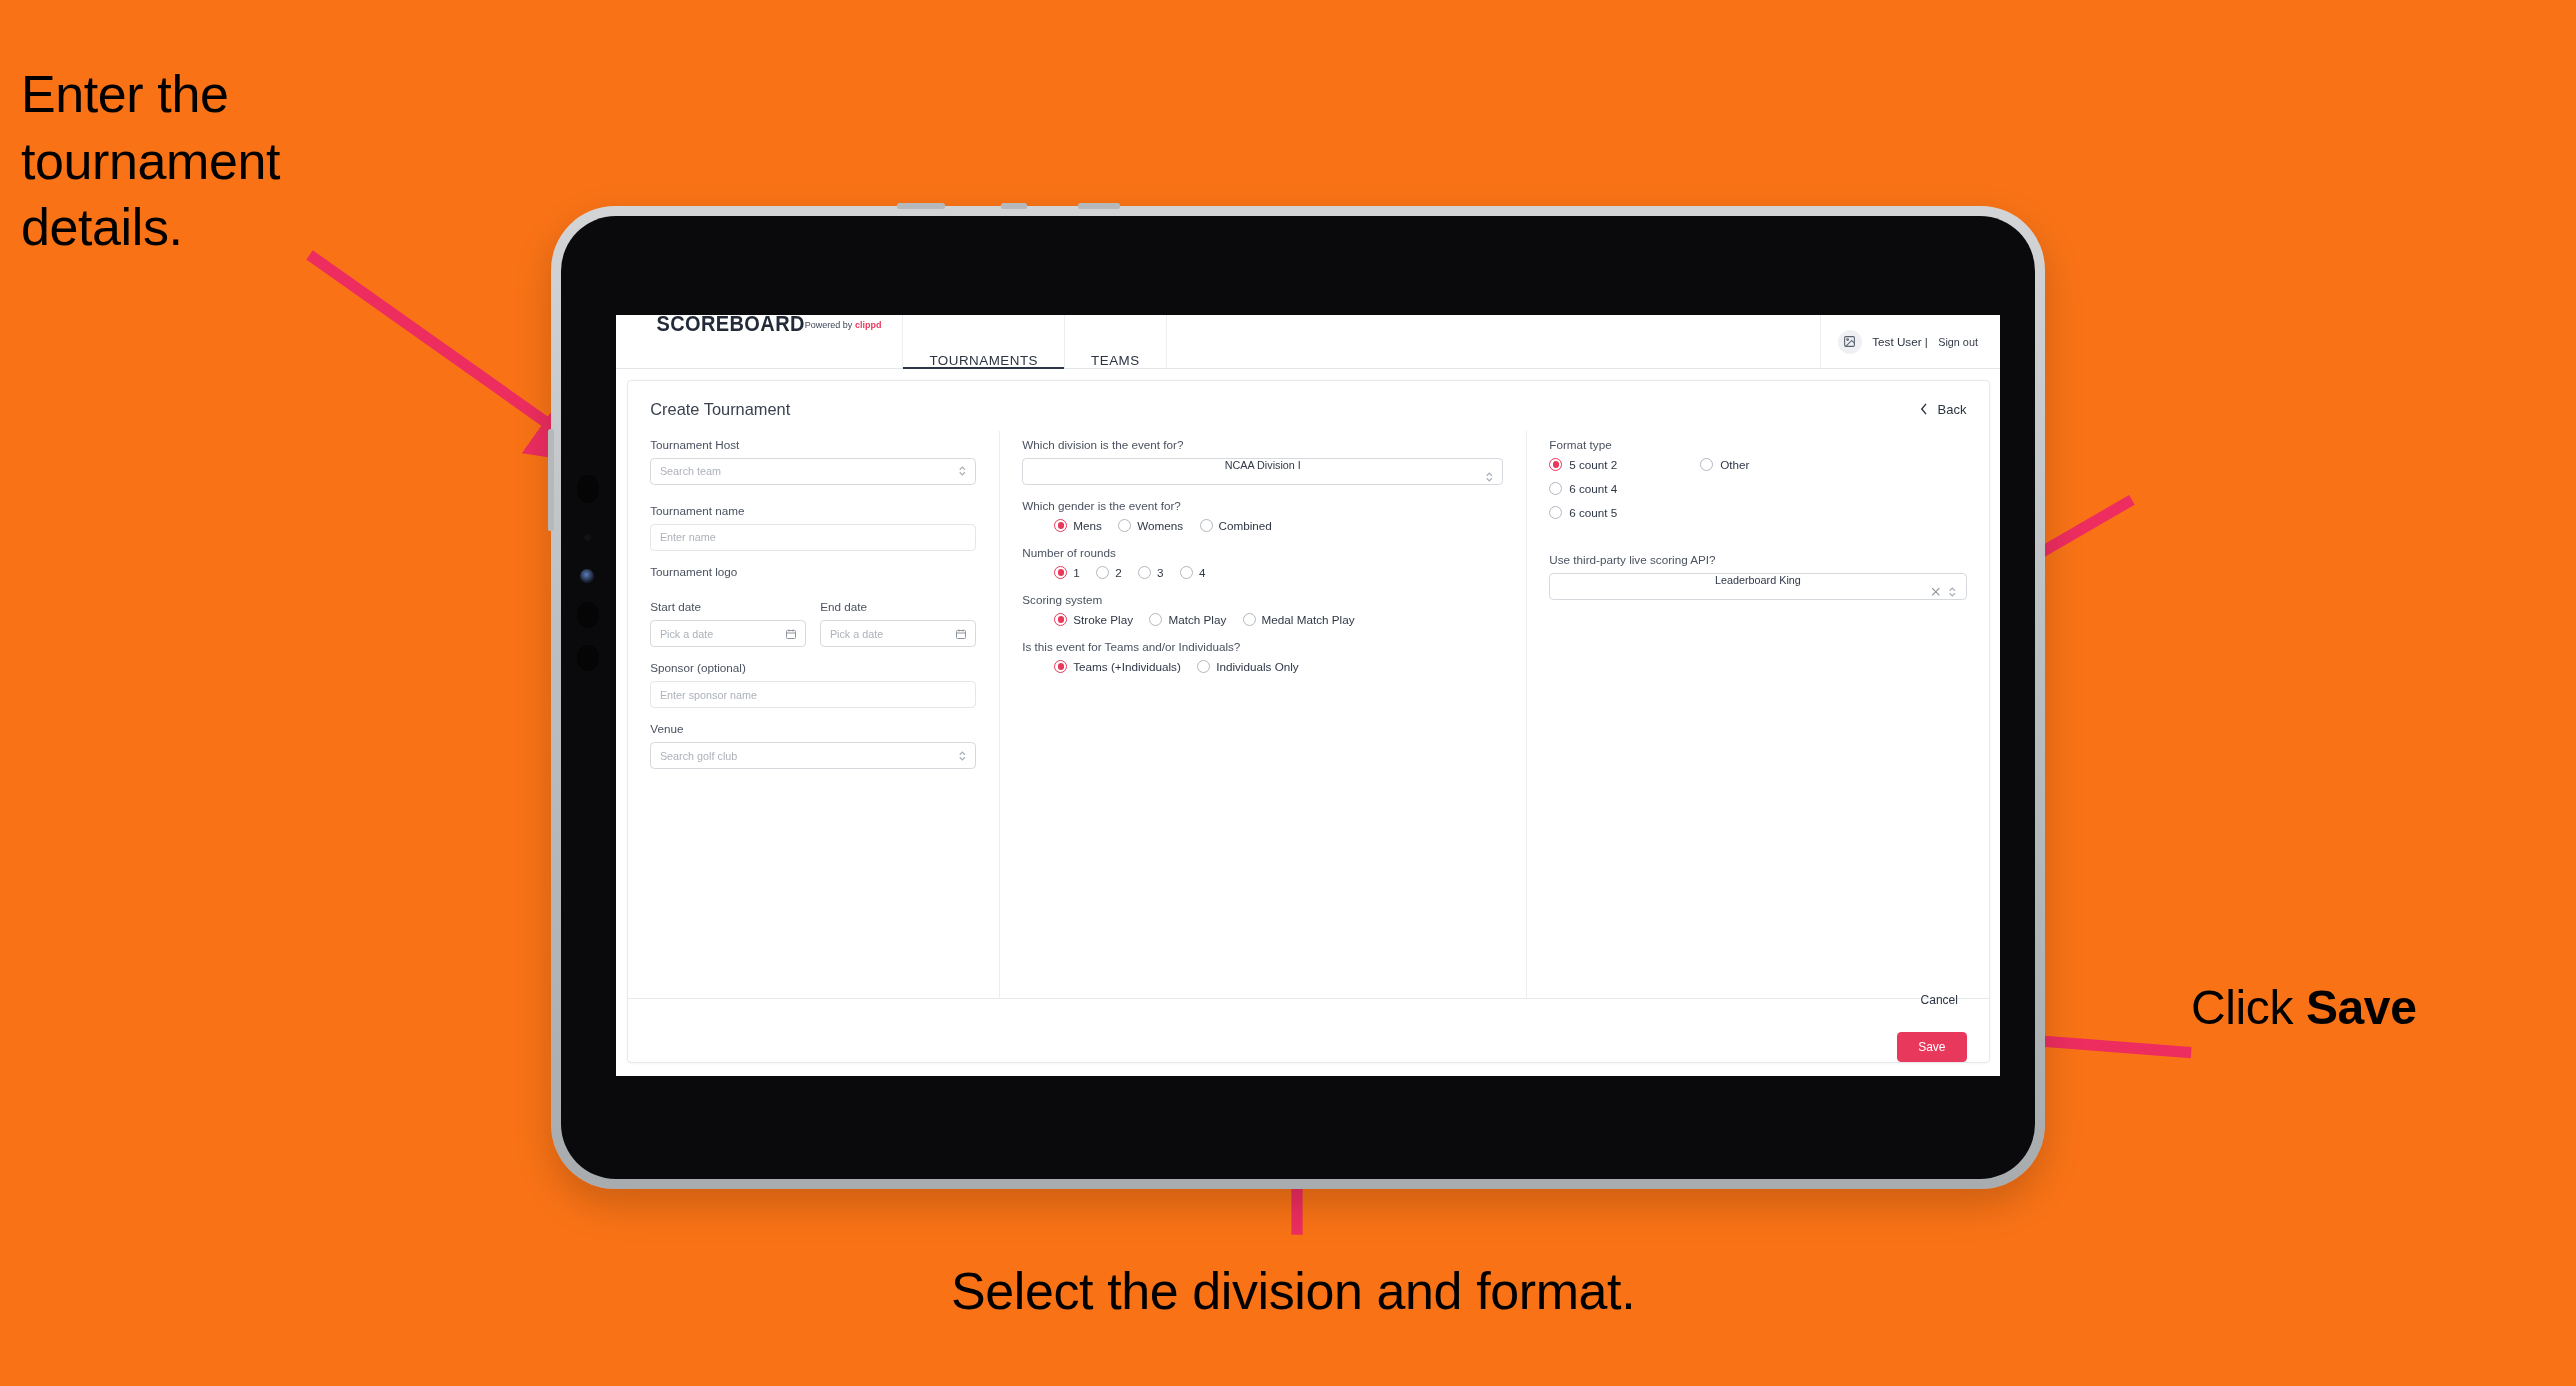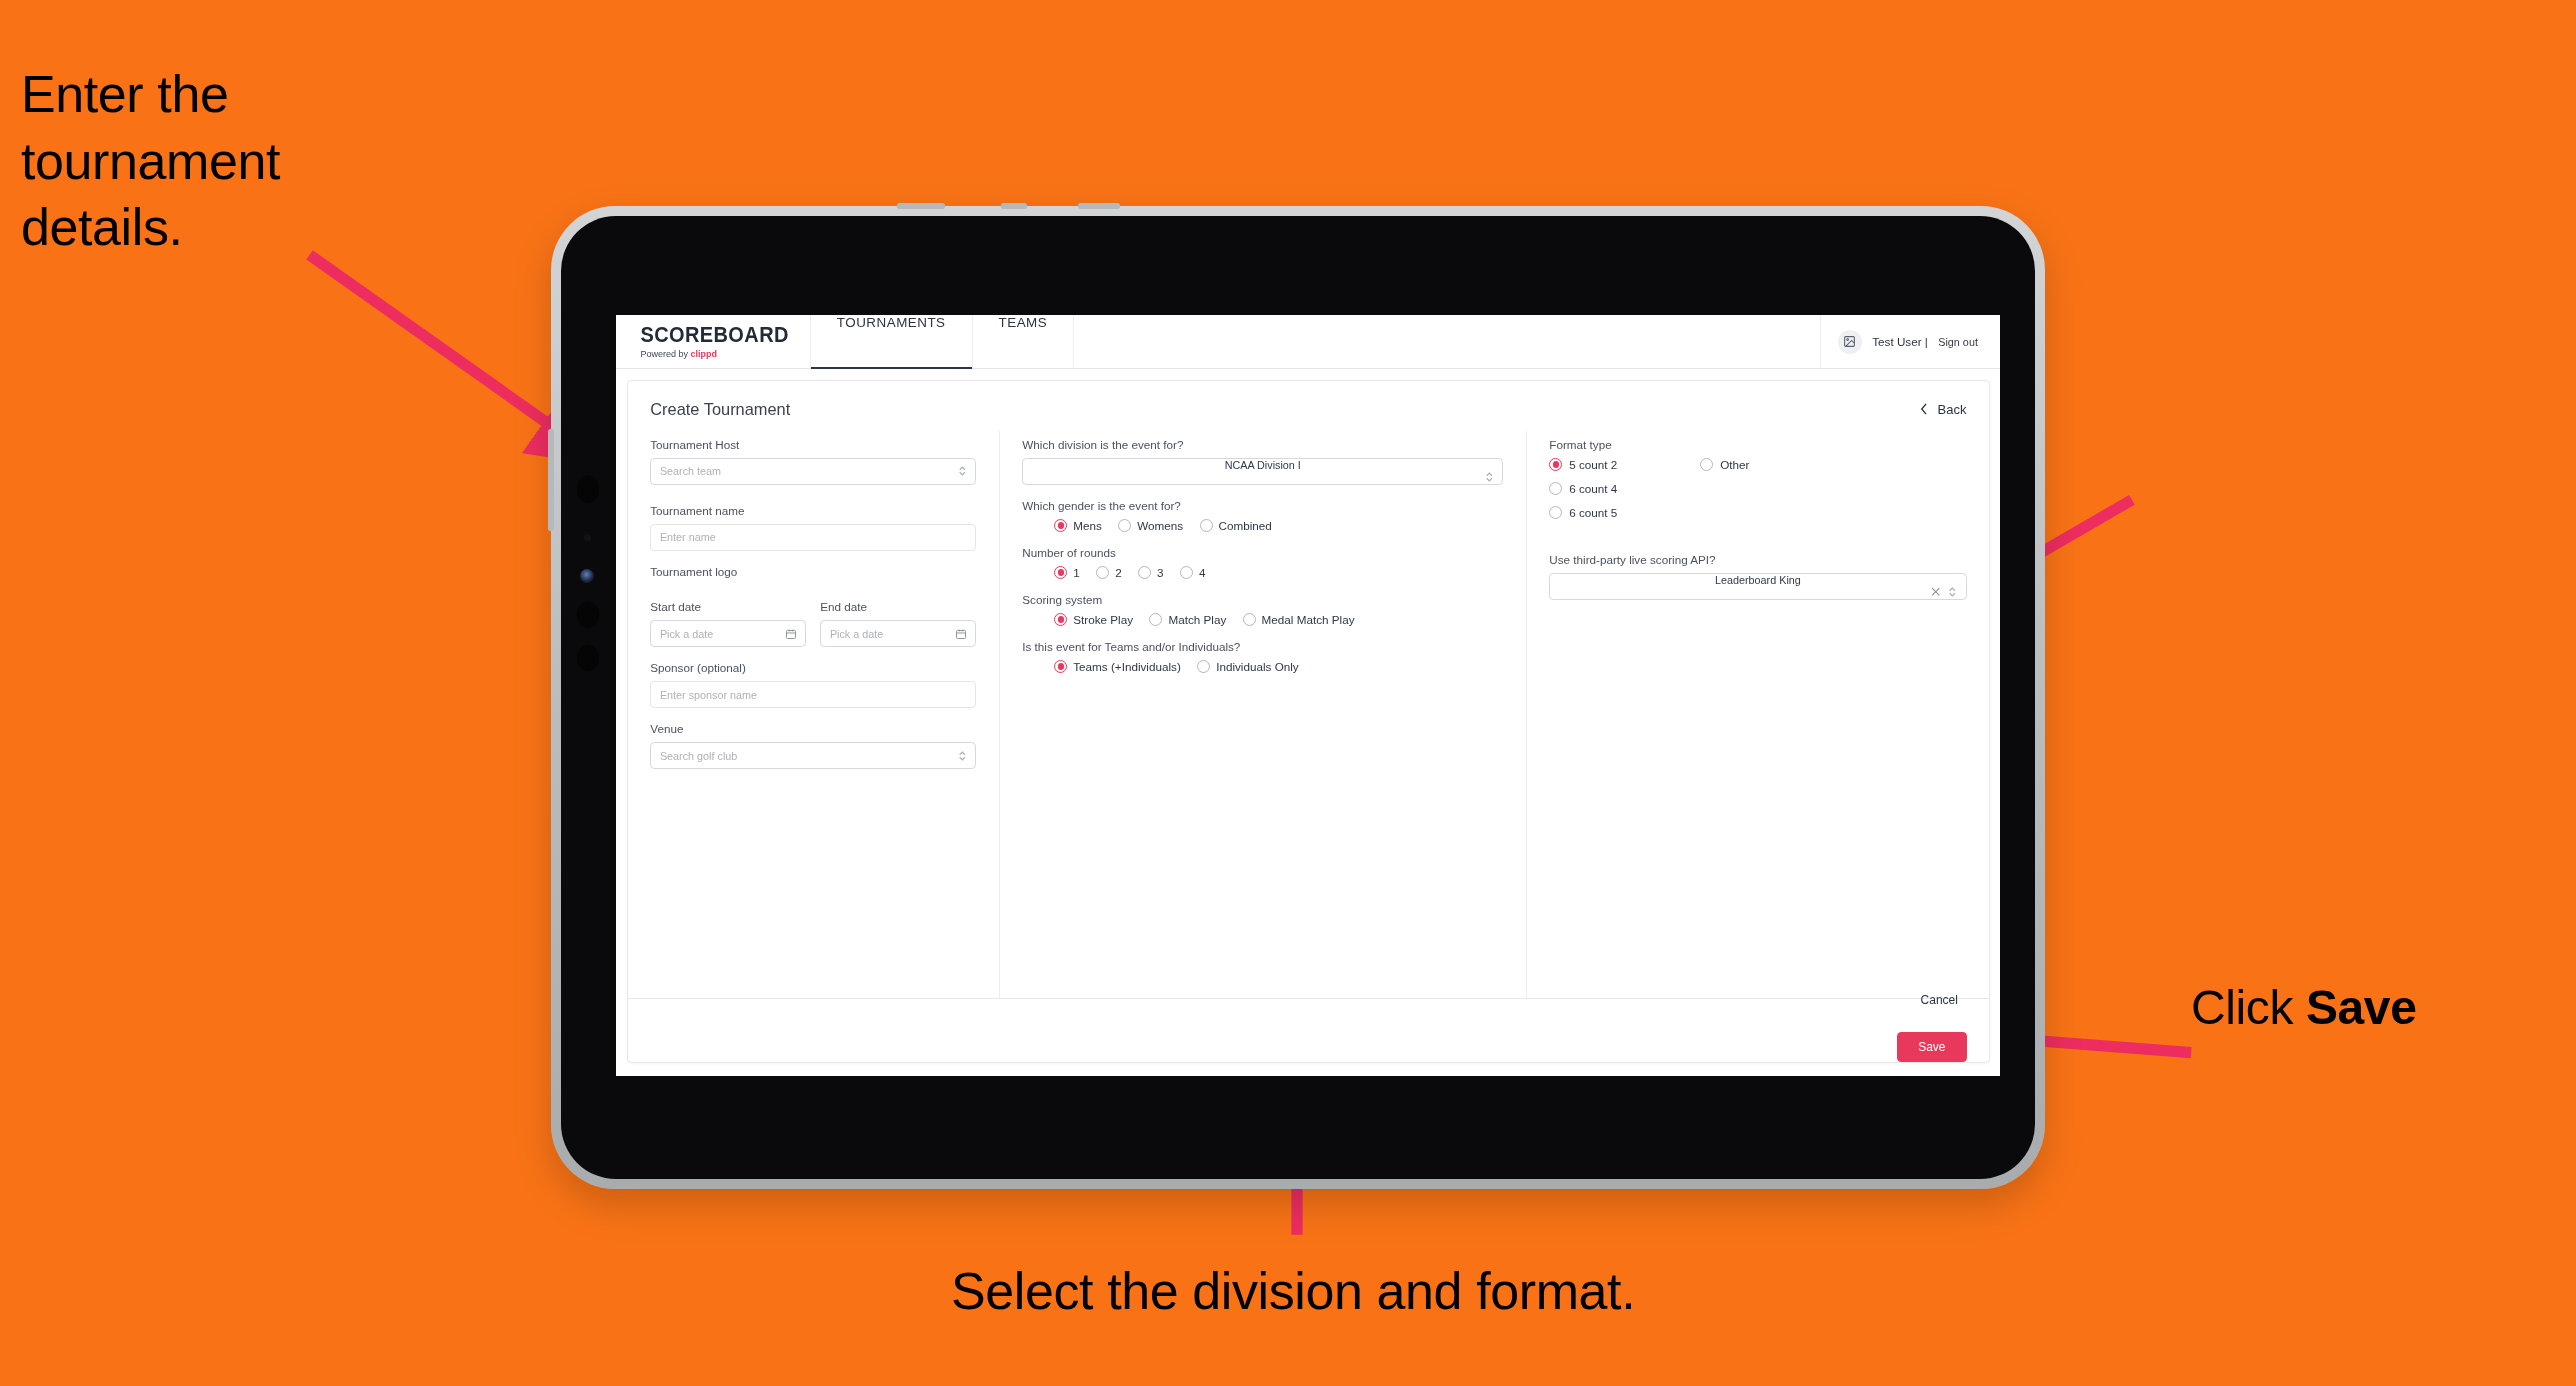--- a/index.html
+++ b/index.html
@@ -73,38 +73,38 @@
   
   #topbar {
     position: relative;
     height: 54px;
     background: #ffffff;
     border-bottom: 0.9px solid #e3e5e8;
     display: flex;
     align-items: stretch;
   }
   #logo-wrap {
-    display: flex; flex-direction: column; justify-content: center;
-    padding: 0 21px 0 24px;
+    display: flex; flex-direction: row; justify-content: center;
+    padding: 0 21px 0 40px;
     border-right: 0.9px solid #eceef0;
   }
   #logo-main {
     font-family: "Liberation Sans", sans-serif;
     font-weight: 700; font-size: 20px; letter-spacing: 0.4px;
     color: #232b38; line-height: 1;
     transform: scaleY(1.12);
   }
   #logo-sub {
     margin-top: 6px;
     font-size: 9px; color: #3d4756; line-height:1;
   }
   #logo-sub .brand { color: #e8395c; font-weight: 700; }
 
   .nav-tab {
-    display: flex; align-items: flex-start;
+    display: flex; align-items: flex-end;
     padding: 0 26px;
     font-size: 13.4px; letter-spacing: 0.5px;
     color: #2b3442;
     border-right: 0.9px solid #eceef0;
     position: relative;
     cursor: pointer;
   }
   .nav-tab.active::after {
     content: ""; position: absolute;
     left: 0; right: 0; bottom: -0.9px; height: 2.6px;

